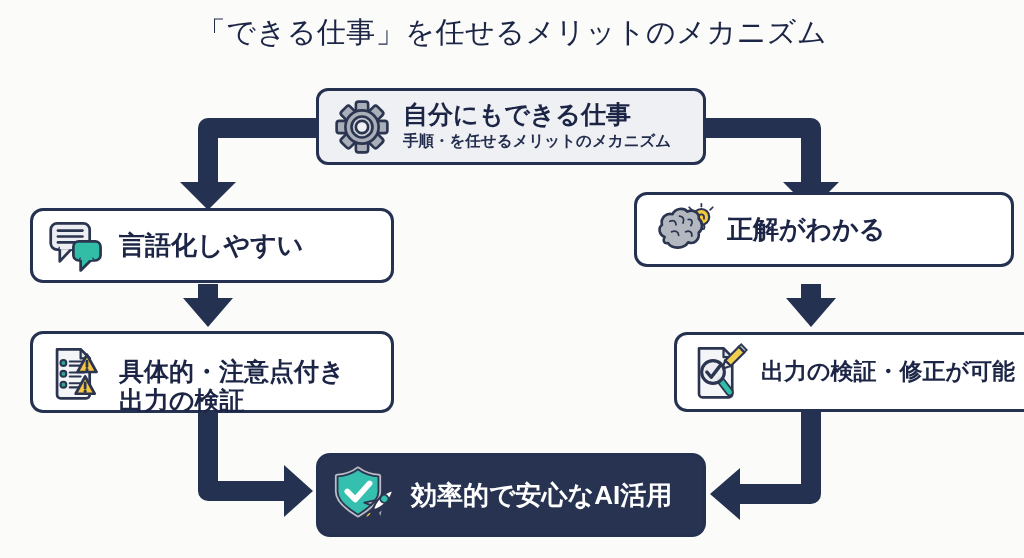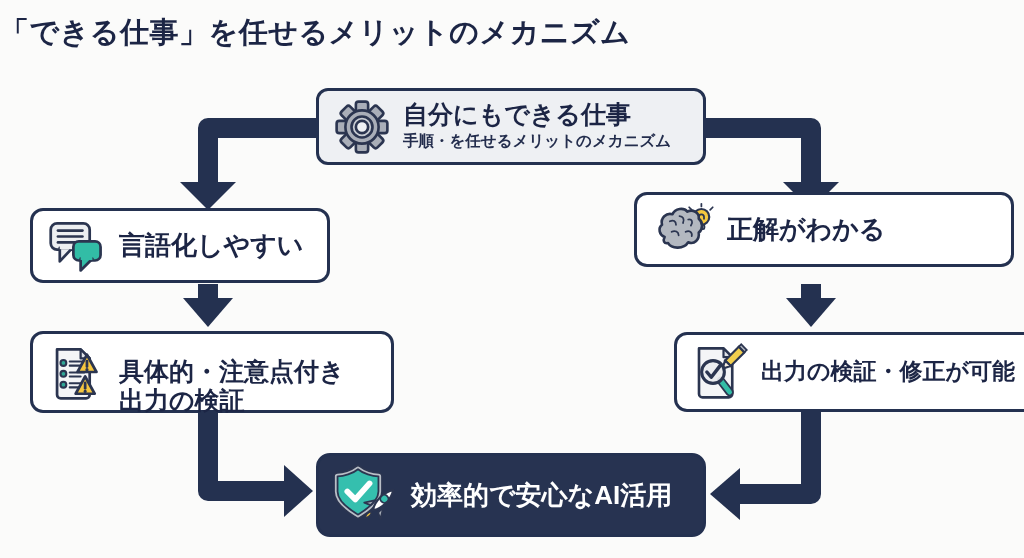--- a/index.html
+++ b/index.html
@@ -4,35 +4,35 @@
 <style>
   html,body { margin:0; padding:0; background:#ffffff; }
   .canvas {
     position:relative; width:1024px; height:558px;
     background:#fbfbfa; overflow:hidden;
     font-family:"Liberation Sans","DejaVu Sans",sans-serif;
     color:#1c2545;
   }
   .title {
     position:absolute; top:13px; left:0; width:100%;
-    text-align:left; font-size:29px; font-weight:700;
+    text-align:center; font-size:29px; font-weight:400;
     letter-spacing:0.5px; color:#1c2545;
   }
   .arrows { position:absolute; left:0; top:0; width:1024px; height:558px; }
   .node {
     position:absolute; box-sizing:border-box;
     background:#ffffff; border:3px solid #243150; border-radius:13px;
     display:flex; align-items:center; gap:13px; padding:0 15px;
   }
   .node .icon { flex:0 0 auto; display:flex; align-items:center; justify-content:center; }
   .node .label { font-weight:800; color:#1c2545; font-size:26px; line-height:1.18; }
   .node-source { left:316px; top:88px; width:390px; height:77px; background:#eef0f3; border-radius:12px; }
   .node-source .stitle { font-weight:800; font-size:25px; color:#1c2545; line-height:1.1; }
   .node-source .ssub   { font-weight:700; font-size:15.5px; color:#232d4d; margin-top:3px; }
-  .node-l1 { left:30px;  top:208px; width:300px; height:75px; }
+  .node-l1 { left:30px;  top:208px; width:364px; height:75px; }
   .node-l2 { left:30px;  top:331px; width:364px; height:82px; }
   .node-l2 .label { font-size:25px;margin-top:28px; }
   .node-r1 { left:634px; top:192px; width:380px; height:75px; }
   .node-r2 { left:634px; top:332px; width:367px; height:80px;margin-left:40px; }
   .node-r2 .label { font-size:23px; }
   .node-result {
     left:316px; top:453px; width:390px; height:84px;
     background:#273351; border:3px solid #243150; border-radius:14px;
   }
   .node-result .label { color:#ffffff; font-size:26px; }

